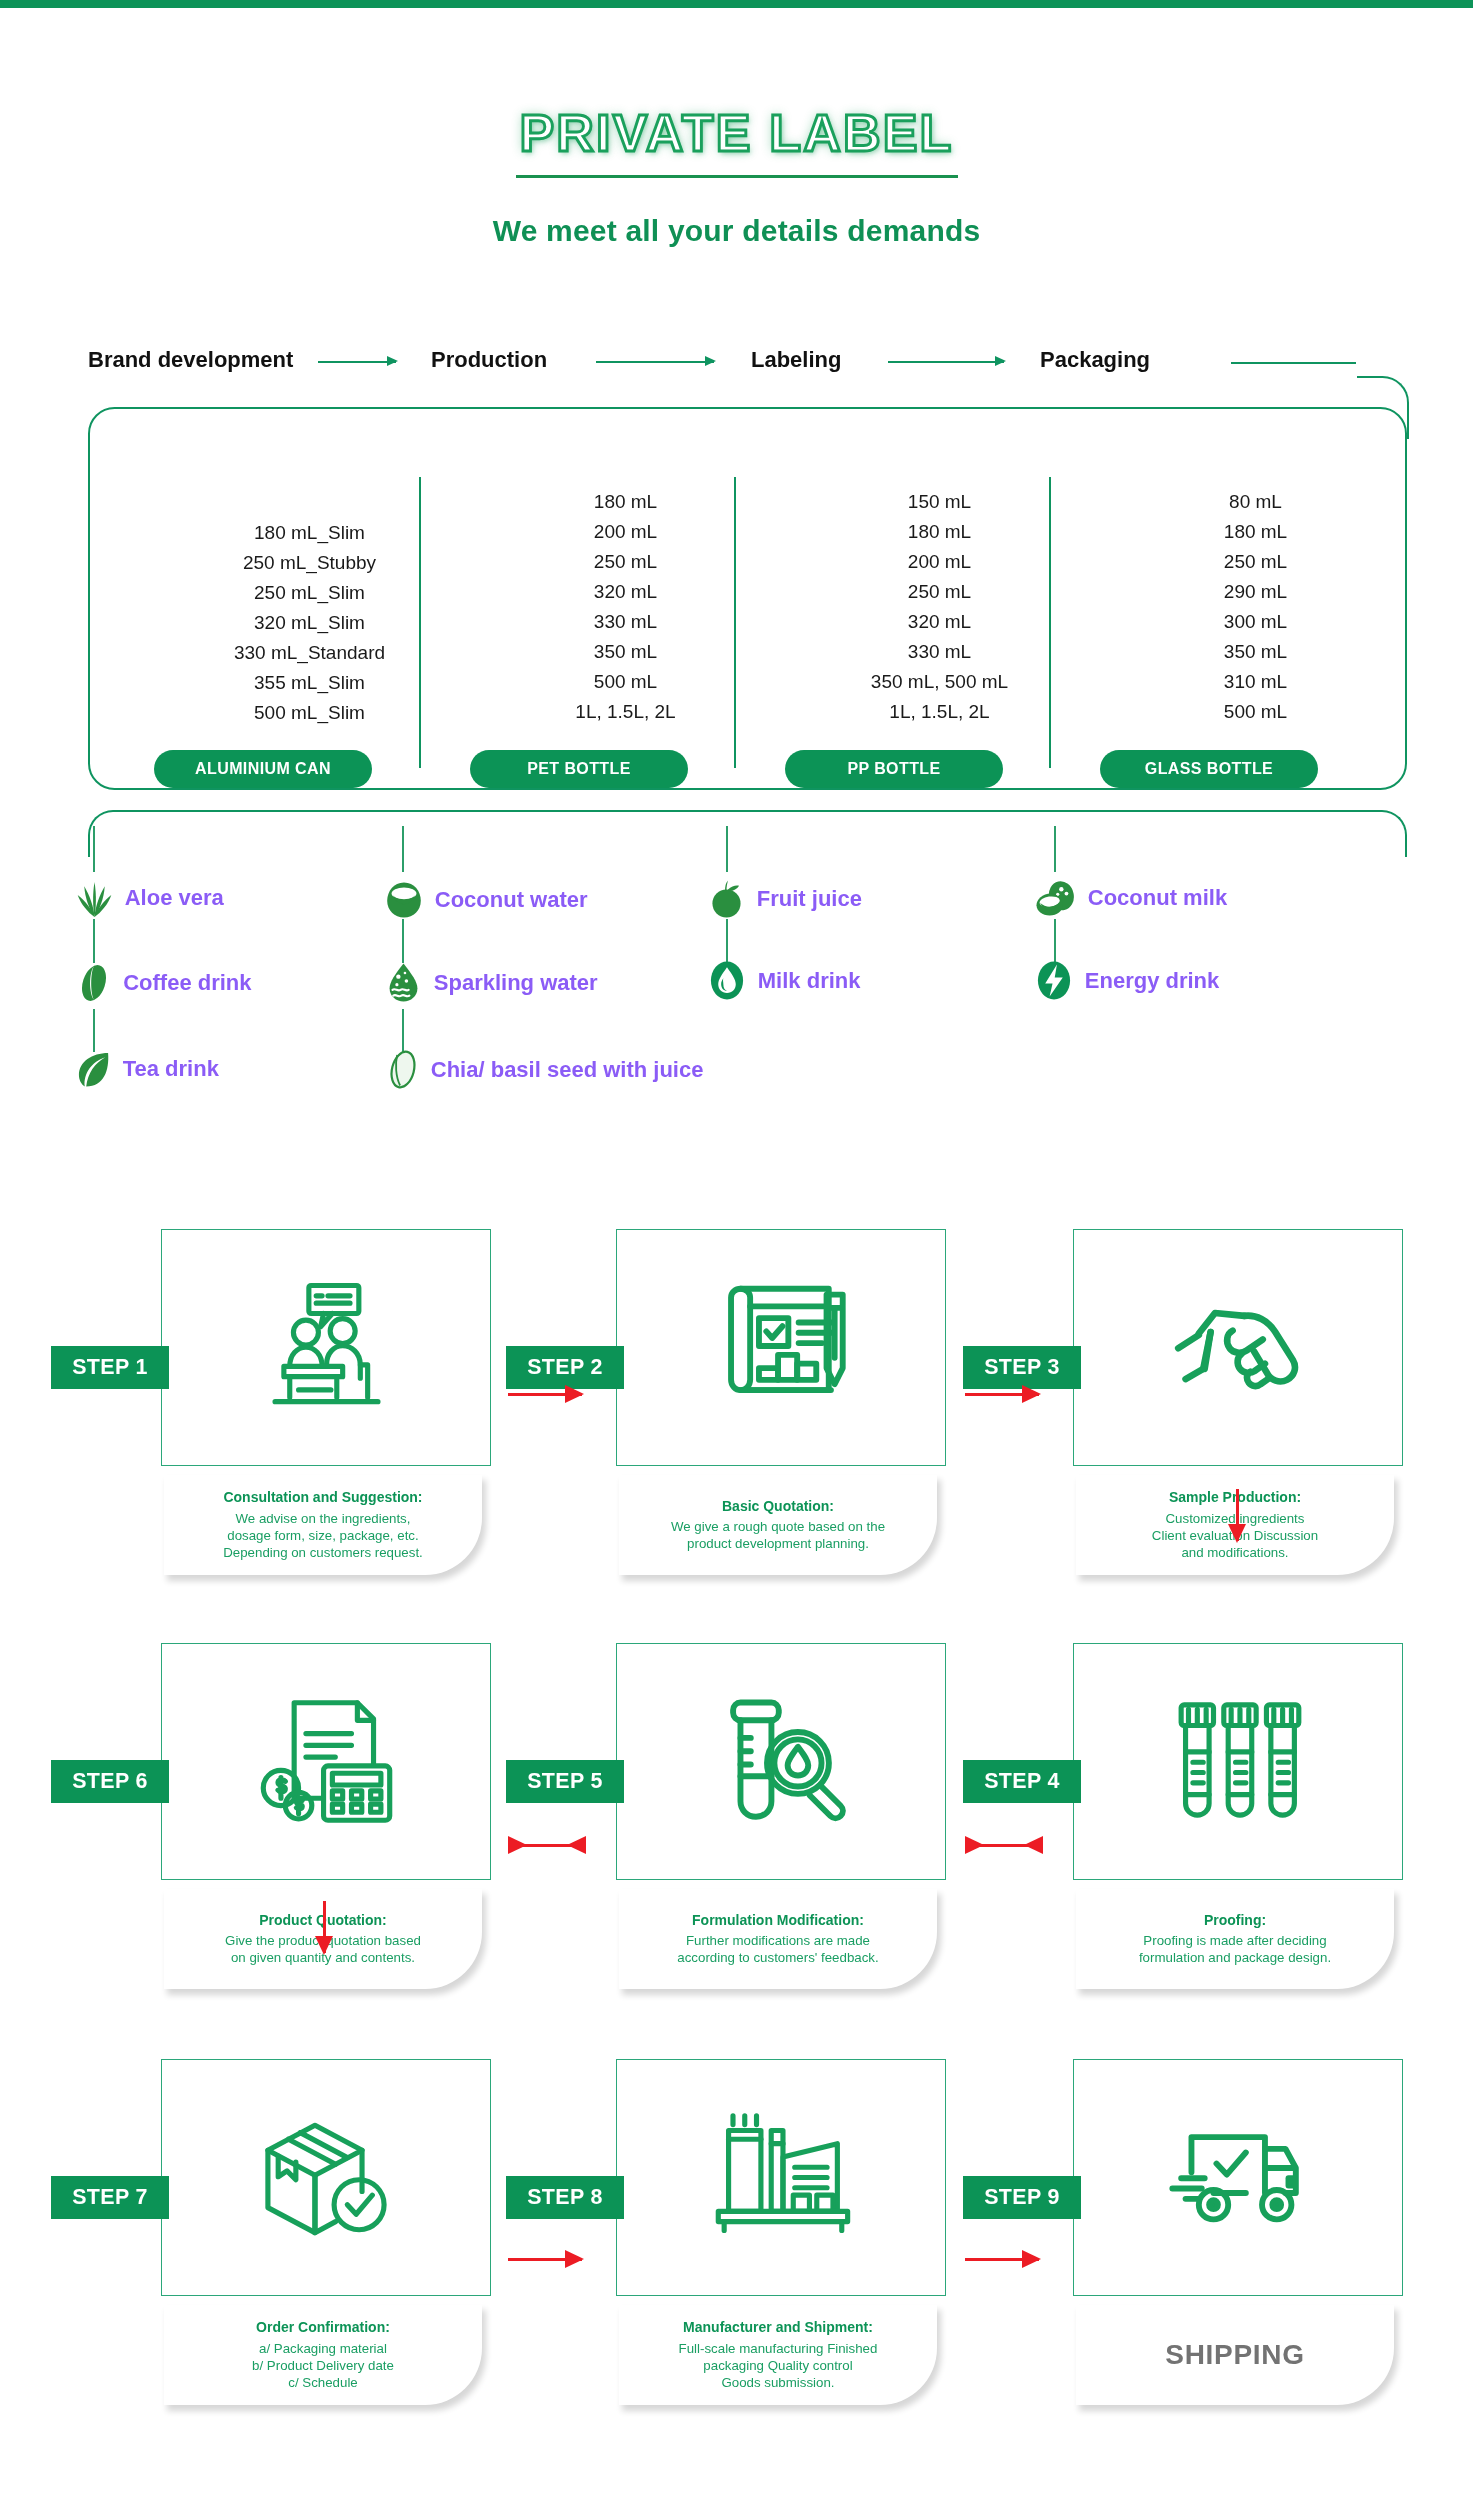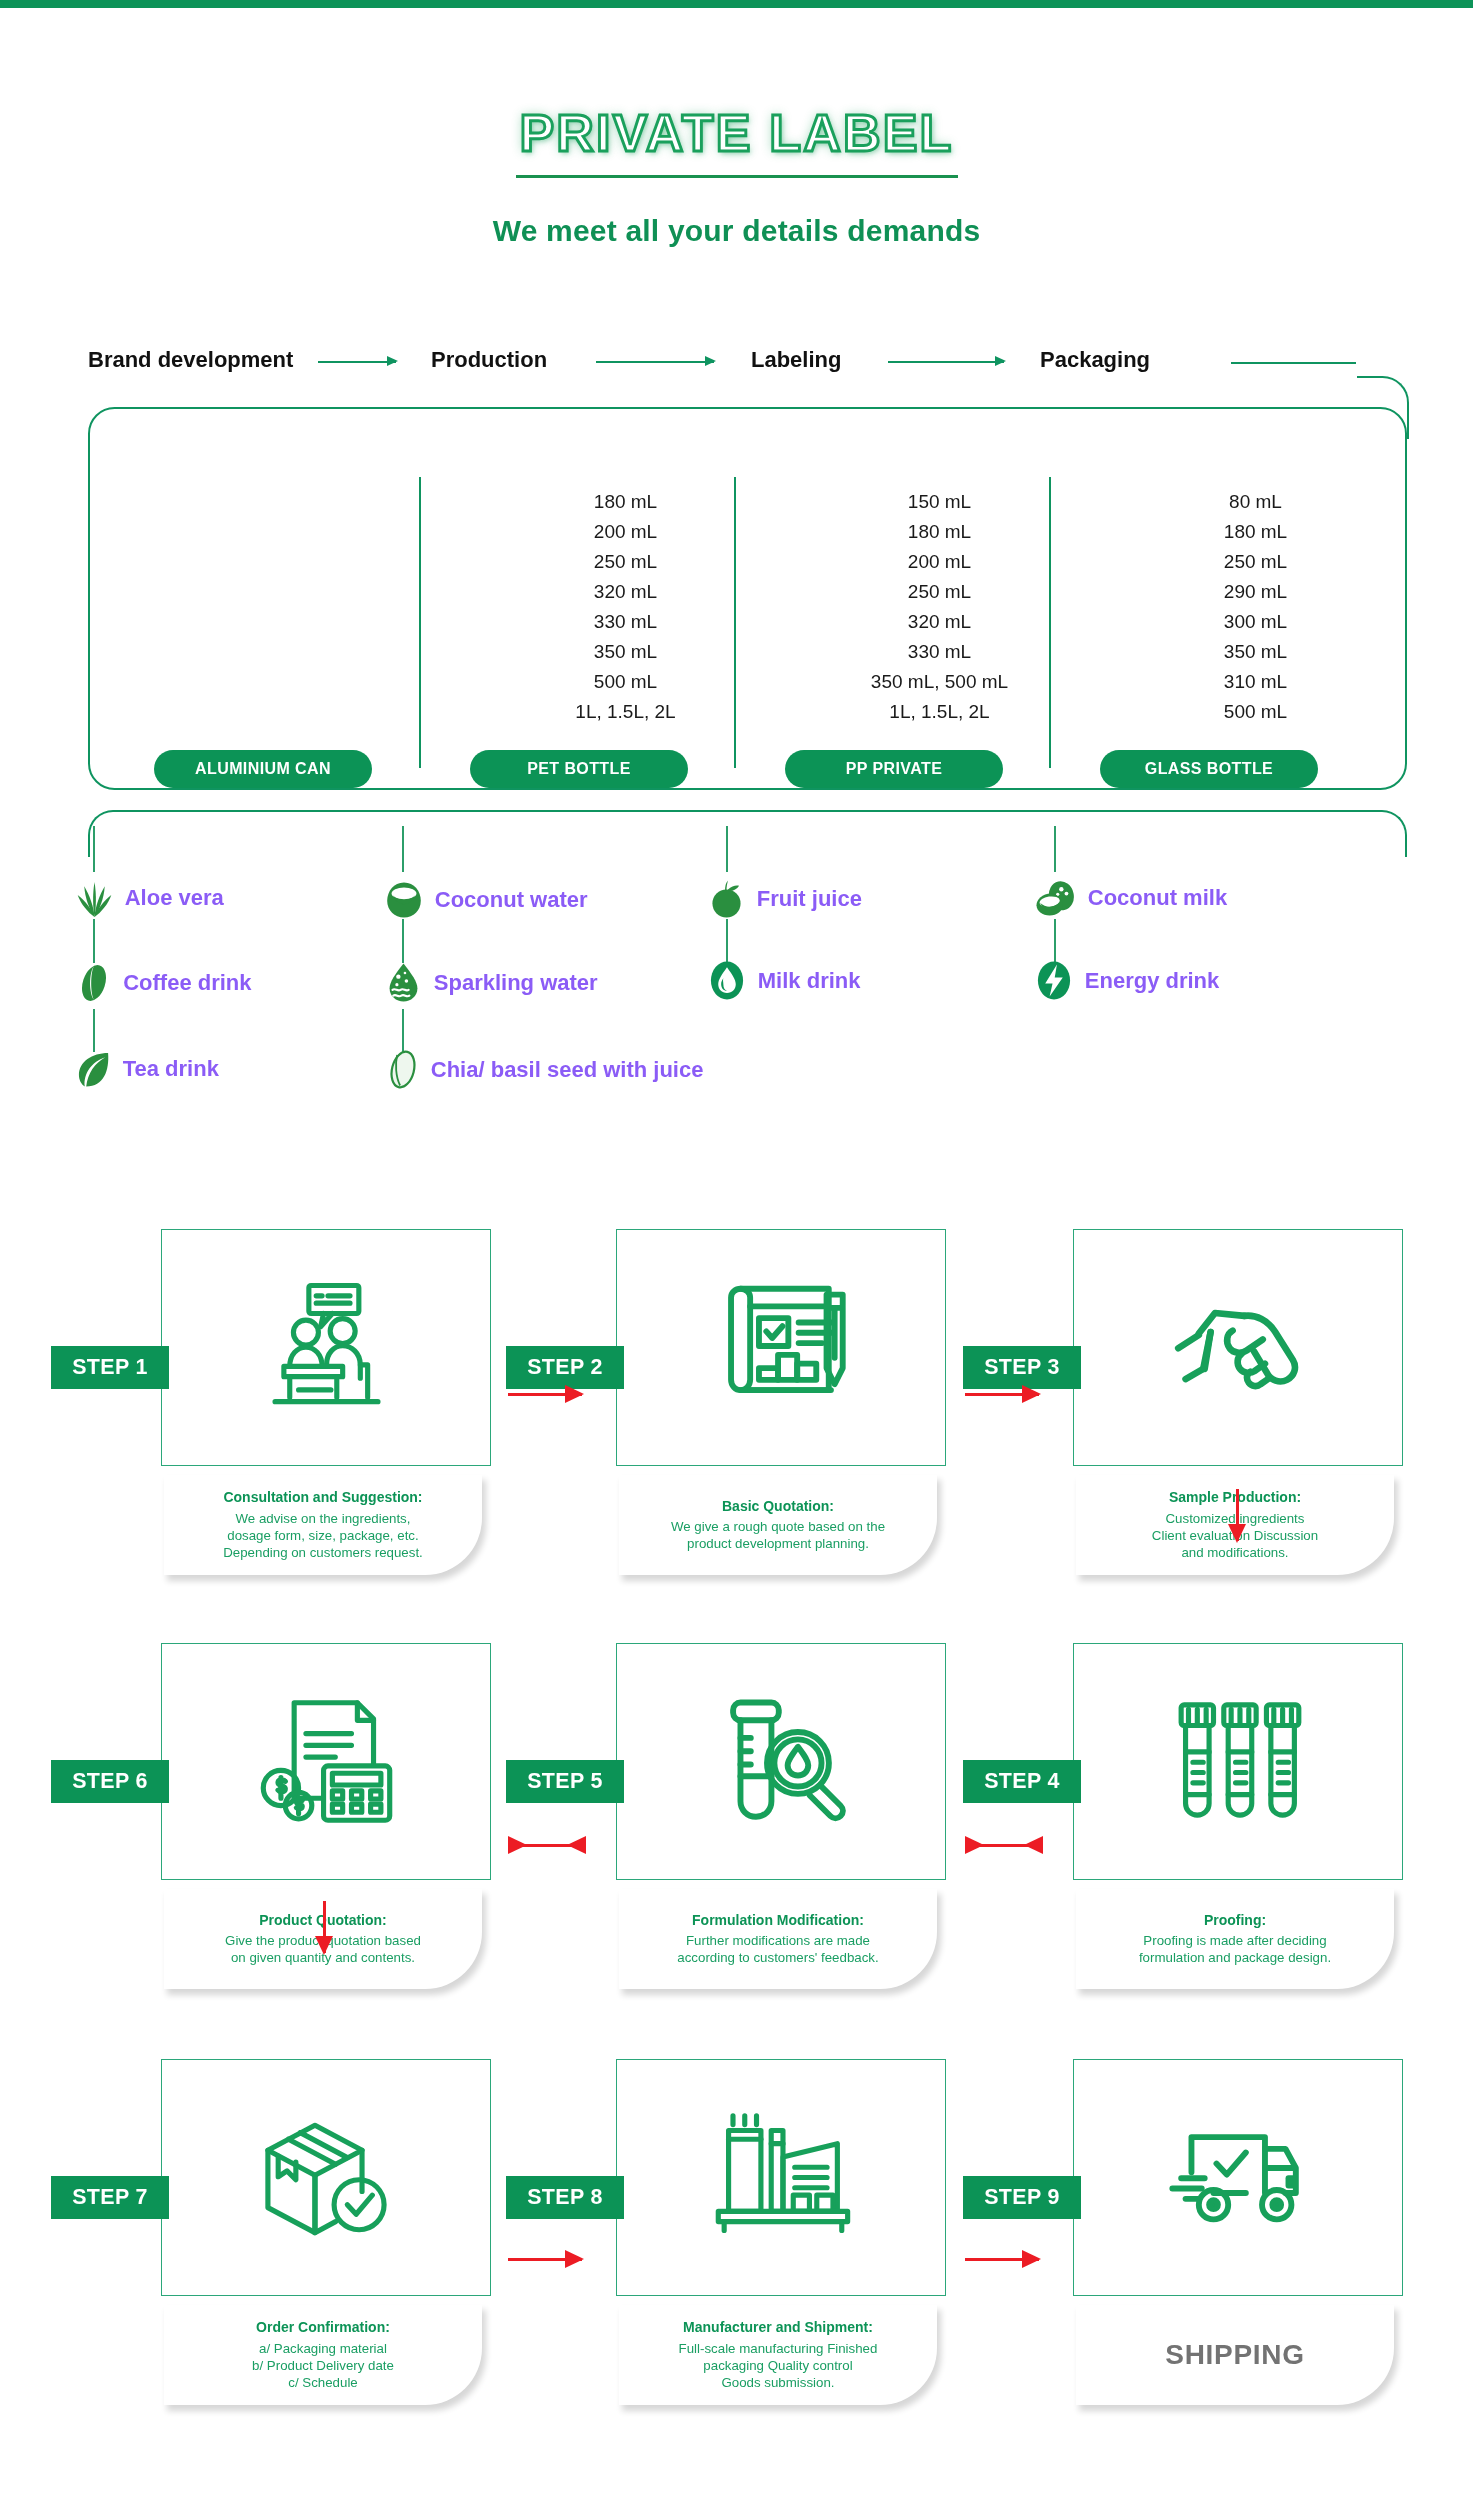--- a/index.html
+++ b/index.html
@@ -104,20 +104,29 @@
 </div>
 
 <div class="panel">
   <div class="panel-box"></div>
   <div class="panel-notch-tr"></div>
 
   <div class="vline" style="left:331px"></div>
   <div class="vline" style="left:646px"></div>
   <div class="vline" style="left:961px"></div>
 
+  <div class="col" style="left:111px; top:111px">
+    <div>180 mL_Slim</div>
+    <div>250 mL_Stubby</div>
+    <div>250 mL_Slim</div>
+    <div>320 mL_Slim</div>
+    <div>330 mL_Standard</div>
+    <div>355 mL_Slim</div>
+    <div>500 mL_Slim</div>
+  </div>
 
   <div class="col" style="left:427px; top:80px">
     <div>180 mL</div>
     <div>200 mL</div>
     <div>250 mL</div>
     <div>320 mL</div>
     <div>330 mL</div>
     <div>350 mL</div>
     <div>500 mL</div>
     <div>1L, 1.5L, 2L</div>
@@ -140,21 +149,21 @@
     <div>250 mL</div>
     <div>290 mL</div>
     <div>300 mL</div>
     <div>350 mL</div>
     <div>310 mL</div>
     <div>500 mL</div>
   </div>
 
   <div class="pill" style="left:66px;  top:343px; width:218px">ALUMINIUM CAN</div>
   <div class="pill" style="left:382px; top:343px; width:218px">PET BOTTLE</div>
-  <div class="pill" style="left:697px; top:343px; width:218px">PP PRIVATE</div>
+  <div class="pill" style="left:697px; top:343px; width:218px">PP BOTTLE</div>
   <div class="pill" style="left:1012px;top:343px; width:218px">GLASS BOTTLE</div>
 </div>
 
 <div class="bracket">
   <div class="bracket-inner"></div>
   <div class="bracket-mask"></div>
 </div>
 
 <div class="bev">
   <div class="bev-conn" style="left:23px;  top:-43px; height:46px"></div>

